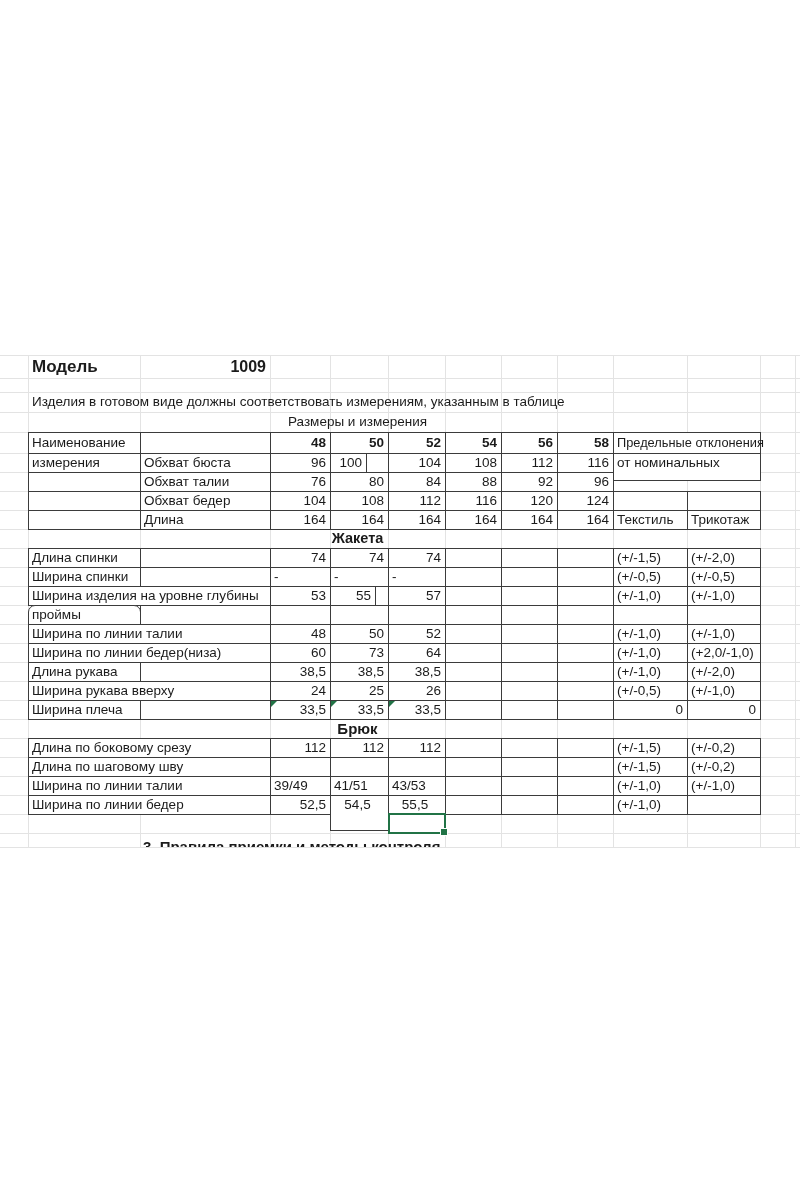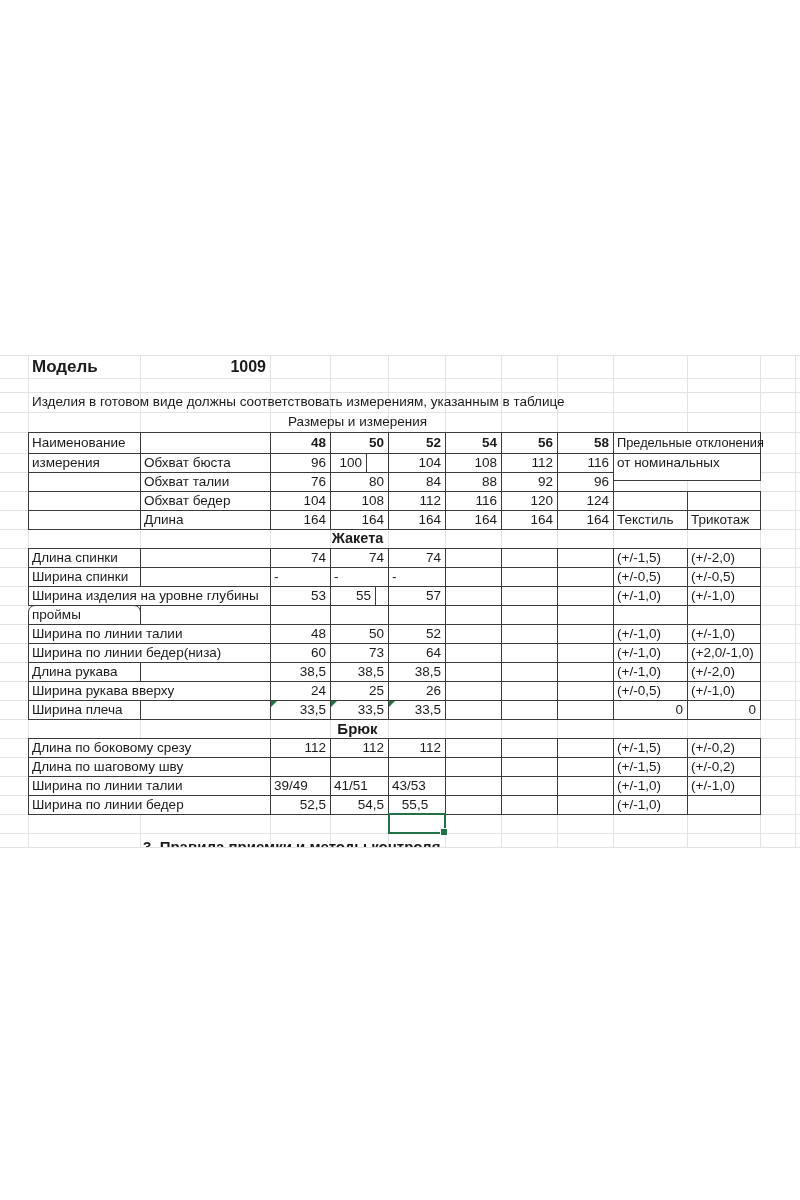--- a/index.html
+++ b/index.html
@@ -225,21 +225,21 @@
     <div class="bcell lab" style="left: 270px; top: 776px; width: 61px; height: 20px; line-height: 18px;">39/49</div>
     <div class="bcell lab" style="left: 330px; top: 776px; width: 59px; height: 20px; line-height: 18px;">41/51</div>
     <div class="bcell lab" style="left: 388px; top: 776px; width: 58px; height: 20px; line-height: 18px;">43/53</div>
     <div class="bcell lab" style="left: 445px; top: 776px; width: 57px; height: 20px; line-height: 18px;"></div>
     <div class="bcell lab" style="left: 501px; top: 776px; width: 57px; height: 20px; line-height: 18px;"></div>
     <div class="bcell lab" style="left: 557px; top: 776px; width: 57px; height: 20px; line-height: 18px;"></div>
     <div class="bcell lab" style="left: 613px; top: 776px; width: 75px; height: 20px; line-height: 18px;">(+/-1,0)</div>
     <div class="bcell lab" style="left: 687px; top: 776px; width: 74px; height: 20px; line-height: 18px;">(+/-1,0)</div>
     <div class="bcell lab" style="left: 28px; top: 795px; width: 243px; height: 20px; line-height: 18px;">Ширина по линии бедер</div>
     <div class="bcell num" style="left: 270px; top: 795px; width: 61px; height: 20px; line-height: 18px;">52,5</div>
-    <div class="bcell num" style="left: 330px; top: 795px; width: 59px; height: 20px; line-height: 18px;">54,5</div>
+    <div class="bcell num" style="left: 330px; top: 795px; width: 59px; height: 36px; line-height: 18px; text-align: center;">54,5</div>
     <div class="bcell num" style="left: 388px; top: 795px; width: 58px; height: 20px; line-height: 18px; text-align: center;">55,5</div>
     <div class="bcell num" style="left: 445px; top: 795px; width: 57px; height: 20px; line-height: 18px;"></div>
     <div class="bcell num" style="left: 501px; top: 795px; width: 57px; height: 20px; line-height: 18px;"></div>
     <div class="bcell num" style="left: 557px; top: 795px; width: 57px; height: 20px; line-height: 18px;"></div>
     <div class="bcell lab" style="left: 613px; top: 795px; width: 75px; height: 20px; line-height: 18px;">(+/-1,0)</div>
     <div class="bcell lab" style="left: 687px; top: 795px; width: 74px; height: 20px; line-height: 18px;"></div>
     <div class="selbox" style="left: 388px; top: 813px; width: 58px; height: 21px;">
       <div class="handle"></div>
     </div>
     <div class="clipwrap" style="left: 0px; top: 833px; width: 800px; height: 14px;">

